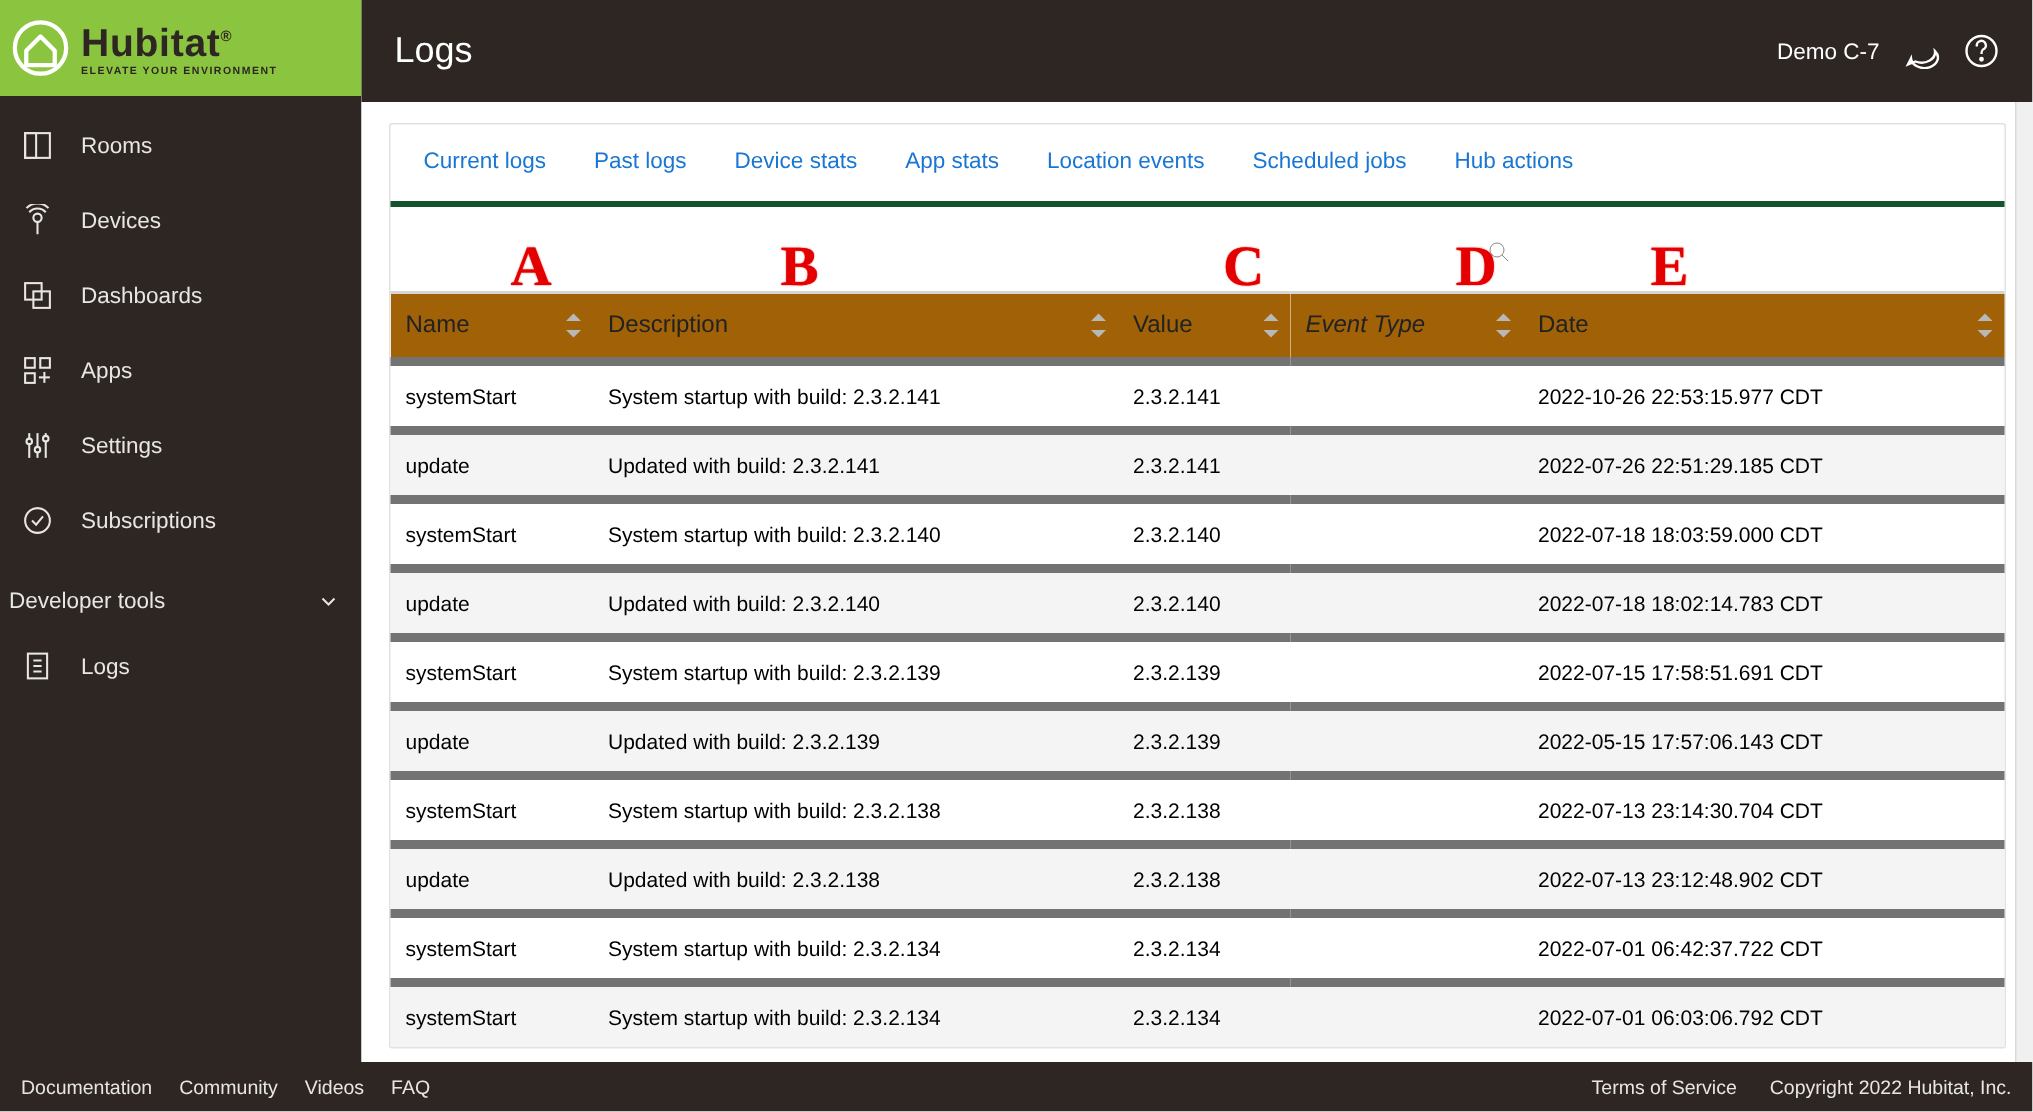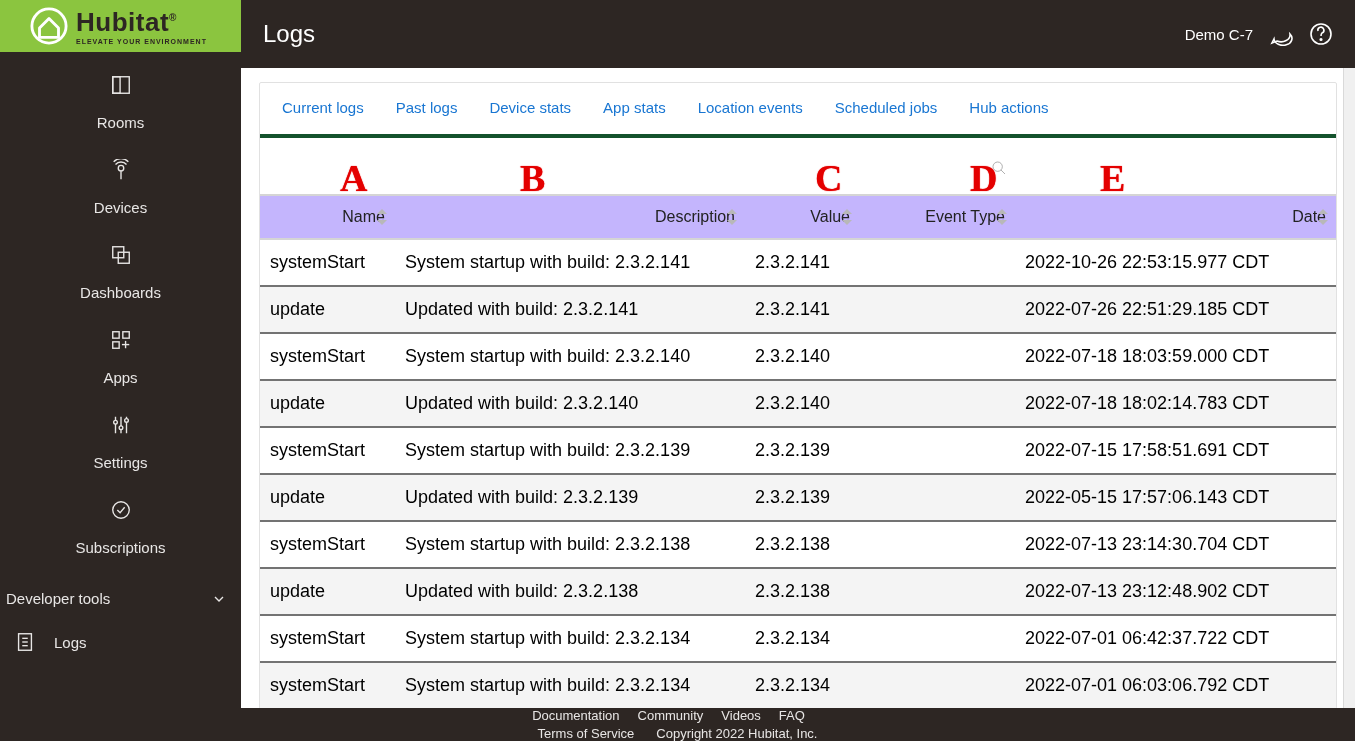--- a/index.html
+++ b/index.html
@@ -4,28 +4,28 @@
 <style>
   * { box-sizing: border-box; margin: 0; padding: 0; }
   html, body { height: 100%; font-family: Arial, Helvetica, sans-serif; font-size: 14px; }
   body { display: flex; flex-direction: column; background: #fff; }
 
   
   .app { flex: 1; display: flex; min-height: 0; }
 
   
   .sidebar { width: 241px; background: #2d2623; color: #e8e6e5; display: flex; flex-direction: column; }
-  .logo-bar { height: 52px; background: #8bc53f; display: flex; align-items: center; padding: 0 30px; gap: 8px; }
+  .logo-bar { height: 64px; background: #8bc53f; display: flex; align-items: center; padding: 0 8px; gap: 8px; }
   .logo-mark { width: 38px; height: 38px; }
   .logo-text { display: flex; flex-direction: column; color: #2d2623; }
   .logo-text .brand { font-size: 26px; font-weight: 600; letter-spacing: 0.5px; }
   .logo-text .tag { font-size: 7px; letter-spacing: 1px; font-weight: 600; }
 
   .nav { padding: 8px 0; }
-  .nav-item { display: flex; align-items: center; gap: 18px; padding: 14px 14px; cursor: pointer; font-size: 15px; color: #e8e6e5; flex-direction: column; }
+  .nav-item { display: flex; align-items: center; gap: 18px; padding: 14px 14px; cursor: pointer; font-size: 15px; color: #e8e6e5; }
   .nav-icon { width: 22px; height: 22px; display:flex; align-items:center; justify-content:center; }
   .nav-icon svg { width: 22px; height: 22px; stroke: #e8e6e5; fill: none; stroke-width: 1.5; }
 
   .dev-tools { display:flex; align-items:flex-end; justify-content:space-between; padding: 12px 14px 12px 6px; font-size: 15px; cursor:pointer; border-top: 0; }
   .dev-tools .chev { width:16px;height:16px; }
   .sub-item { display:flex; align-items:center; gap:18px; padding: 12px 14px 12px 14px; cursor:pointer; font-size:15px; }
 
   
   .main { flex:1; display:flex; flex-direction:column; background:#fff; min-width:0; }
   .top-bar { height:68px; background:#2d2623; color:#fff; display:flex; align-items:center; justify-content:space-between; padding: 0 22px; }
@@ -39,42 +39,42 @@
   .tabs { display:flex; border-bottom:4px solid #14532d; padding: 0 6px; align-items: center; }
   .tab { padding: 16px 16px; color:#1976d2; font-size:15px; cursor:pointer; border-bottom: 2px solid transparent; white-space:nowrap; }
   .tab.active { border-bottom-color:#1976d2; }
 
   .search-row { display:flex; align-items:center; height:56px; padding: 0 12px; border-bottom:0; }
   .search-wrap { margin-left:auto; position:relative; width: 333px; }
   .search-icon { width:16px;height:16px; stroke:#888; fill:none; position:absolute; left:0; top:2px; }
   .search-input { border:none; outline:none; width: 333px; }
 
   table.data { width:100%; border-collapse:collapse; table-layout:fixed; }
-  table.data th, table.data td { text-align:left; padding: 12px 10px; font-size:18px; border-top:2px solid #737373; }
-  table.data th { background:#c4b5fd; font-weight:400; color:#222; position:relative; cursor:pointer; border-top:2px solid #d5d5d5; border-bottom:2px solid #d5d5d5; font-size:16px;text-align:right; }
+  table.data th, table.data td { text-align:left; padding: 12px 10px; font-size:14px; border-top:6px solid #737373; }
+  table.data th { background:#a16207; font-weight:400; color:#222; position:relative; cursor:pointer; border-top:2px solid #d5d5d5; border-bottom:2px solid #d5d5d5; font-size:16px; }
   table.data tbody tr:nth-child(even) td { background:#f4f4f4; }
   .sort-arrows { position:absolute; right:8px; top:50%; transform:translateY(-50%); width:10px; height:16px; }
   .sort-arrows::before, .sort-arrows::after { content:""; position:absolute; left:0; border-left:5px solid transparent; border-right:5px solid transparent; }
   .sort-arrows::before { top:0; border-bottom:5px solid #b8b8b8; }
   .sort-arrows::after { bottom:0; border-top:5px solid #b8b8b8; }
 
   .col-name { width: 135px; }
   .col-desc { width: 350px; }
   .col-value { width: 115px; }
-  .col-event { width: 155px; }
+  .col-event { width: 155px; font-style: italic; }
   .col-date {  }
 
   
   .annot { position:absolute; font-family: "Comic Sans MS", "Marker Felt", cursive; font-weight:900; color:#e40000; font-size:38px; pointer-events:none; text-shadow: 0 0 1px #e40000; }
 
   .below-table { padding: 14px 4px; font-size:14px; display:flex; align-items:center; gap:24px; }
   .below-table select { border:1px solid #888; padding:2px 4px; font-size:13px; }
 
   
-  .footer { height:33px; background:#2d2623; color:#e8e6e5; display:flex; align-items:center; justify-content:space-between; padding: 0 14px; font-size:13px;flex-direction:column; }
+  .footer { height:33px; background:#2d2623; color:#e8e6e5; display:flex; align-items:center; justify-content:space-between; padding: 0 14px; font-size:13px; }
   .footer-left a { color:#e8e6e5; text-decoration:none; margin-right:18px; cursor:pointer; }
   .footer-right { display:flex; gap:22px; }
   .footer-right a { color:#e8e6e5; text-decoration:none; cursor:pointer; }
 
   .scroll-edge { position:absolute; right:0; top:0; bottom:0; width:12px; background: #f0f0f0; border-left:1px solid #d9d9d9; }
 </style>
 </head>
 <body>
 
 <div class="app">

